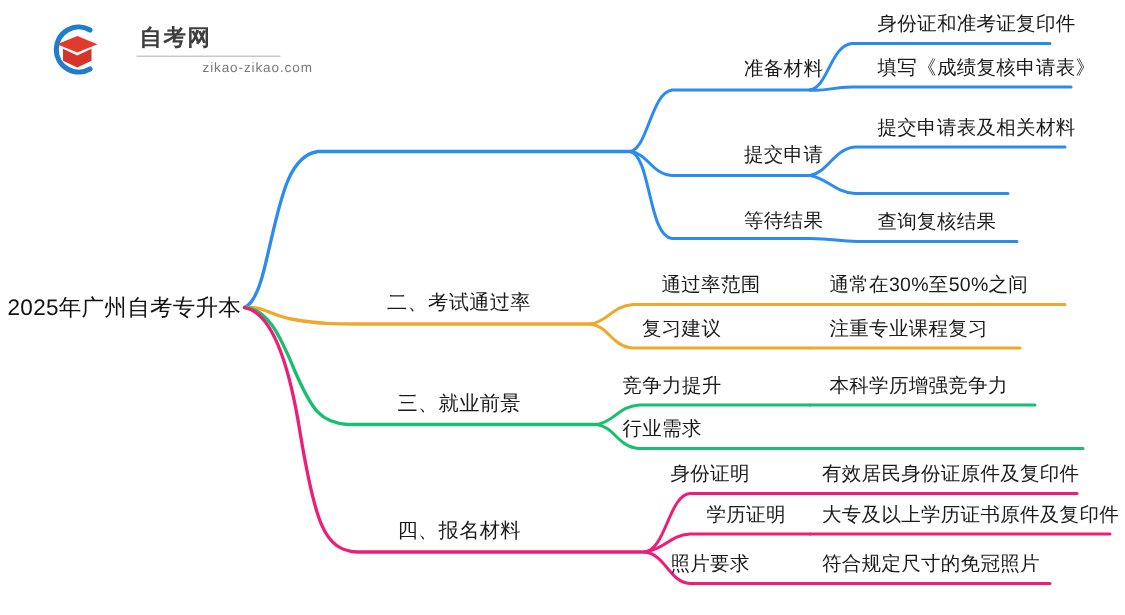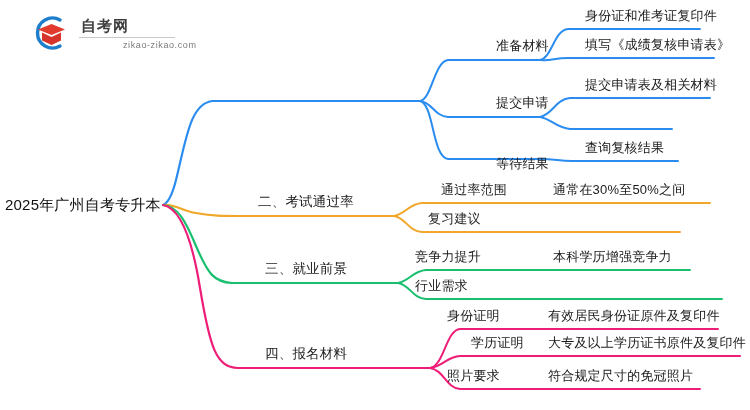--- a/index.html
+++ b/index.html
@@ -25,21 +25,21 @@
     pointer-events: none;
   }
 
   
   .logo {
     position: absolute;
     left: 30px;
     top: 12px;
     display: flex;
     align-items: center;
-    gap: 7px;
+    gap: 19px;
   }
   .logo-mark {
     width: 42px;
     height: 42px;
     position: relative;
   }
   .logo-text {
     display: flex;
     flex-direction: column;
     justify-content: center;
@@ -156,29 +156,30 @@
   <div class="node node-root" style="left:5px; top:196px;">2025年广州自考专升本</div>
 
 
   <div class="node node-l2" style="left:496px; top:37px;">准备材料</div>
   <div class="node node-l3" style="left:585px; top:7px;">身份证和准考证复印件</div>
   <div class="node node-l3" style="left:585px; top:36px;">填写《成绩复核申请表》</div>
 
   <div class="node node-l2" style="left:496px; top:94px;">提交申请</div>
   <div class="node node-l3" style="left:585px; top:76px;">提交申请表及相关材料</div>
 
-  <div class="node node-l2" style="left:496px; top:155px;font-family:Liberation Serif, serif;">等待结果</div>
+  <div class="node node-l2" style="left:496px; top:138px;font-family:Liberation Serif, serif;">等待结果</div>
   <div class="node node-l3" style="left:585px; top:139px;">查询复核结果</div>
 
   <div class="node node-l1" style="left:258px; top:193px;">二、考试通过率</div>
 
   <div class="node node-l2" style="left:417px; top:181px;margin-left:24px;">通过率范围</div>
   <div class="node node-l3" style="left:553px; top:181px;">通常在30%至50%之间</div>
 
   <div class="node node-l2" style="left:428px; top:210px;">复习建议</div>
+  <div class="node node-l3" style="left:553px; top:210px;">注重专业课程复习</div>
 
   <div class="node node-l1" style="left:265px; top:260px;">三、就业前景</div>
 
   <div class="node node-l2" style="left:415px; top:248px;">竞争力提升</div>
   <div class="node node-l3" style="left:553px; top:248px;">本科学历增强竞争力</div>
 
   <div class="node node-l2" style="left:415px; top:277px;">行业需求</div>
 
   <div class="node node-l1" style="left:265px; top:345px;">四、报名材料</div>
 

